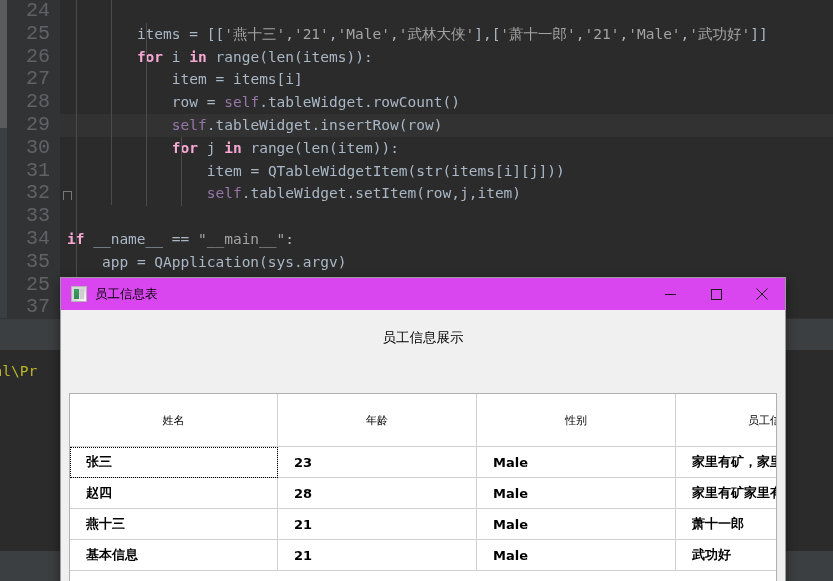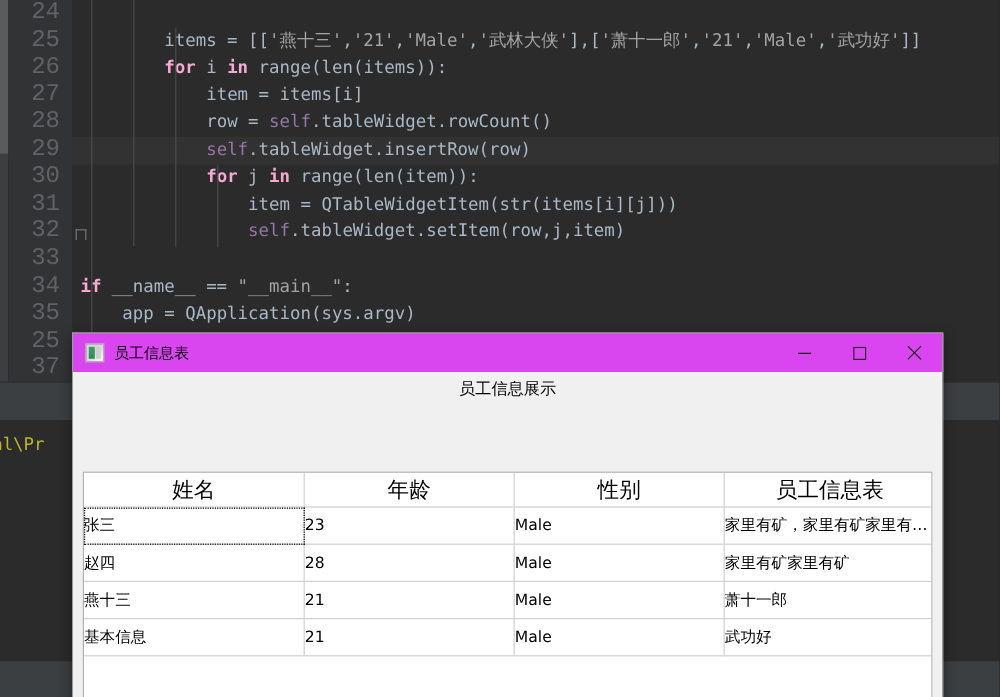--- a/index.html
+++ b/index.html
@@ -224,21 +224,21 @@
     left: 0; top: 32px;
     width: 100%;
     height: 278px;
     background: #f0f0f0;
     box-sizing: border-box;
   }
   .form-title {
     text-align: center;
     font-size: 13.5px;
     color: #000;
-    padding-top: 5px;
+    padding-top: 19px;
     font-family: "DejaVu Sans", "Liberation Sans", sans-serif;
   }
 
   
   .table-frame {
     position: absolute;
     left: 8px;
     top: 83px;
     width: 708px;
     height: 209px;
@@ -255,36 +255,37 @@
     font-size: 13px;
   }
   table.qtable th {
     height: 28px;
     background: #ffffff;
     border-right: 1px solid #d0d0d0;
     border-bottom: 1px solid #d0d0d0;
     font-weight: normal;
     color: #000;
     text-align: center;
-    font-size: 18px;
-    padding: 0;
+    font-size: 11px;
+    padding: 12px;
   }
   table.qtable th:last-child { border-right: none; }
   table.qtable td {
     height: 30px;
     border-right: 1px solid #d0d0d0;
     border-bottom: 1px solid #d0d0d0;
-    padding: 0 0 0 0;
+    padding: 0 0 0 16px;
     color: #000;
     text-align: left;
     font-size: 13px;
     white-space: nowrap;
     overflow: hidden;
     text-overflow: ellipsis;
     background: #ffffff;
+    font-weight: bold;
   }
   table.qtable td:last-child { border-right: none; }
   table.qtable td.focused {
     outline: 1px dotted #000;
     outline-offset: -1px;
   }
   .col-name   { width: 183px; }
   .col-age    { width: 174px; }
   .col-gender { width: 174px; }
   .col-info   { width: 175px; }

